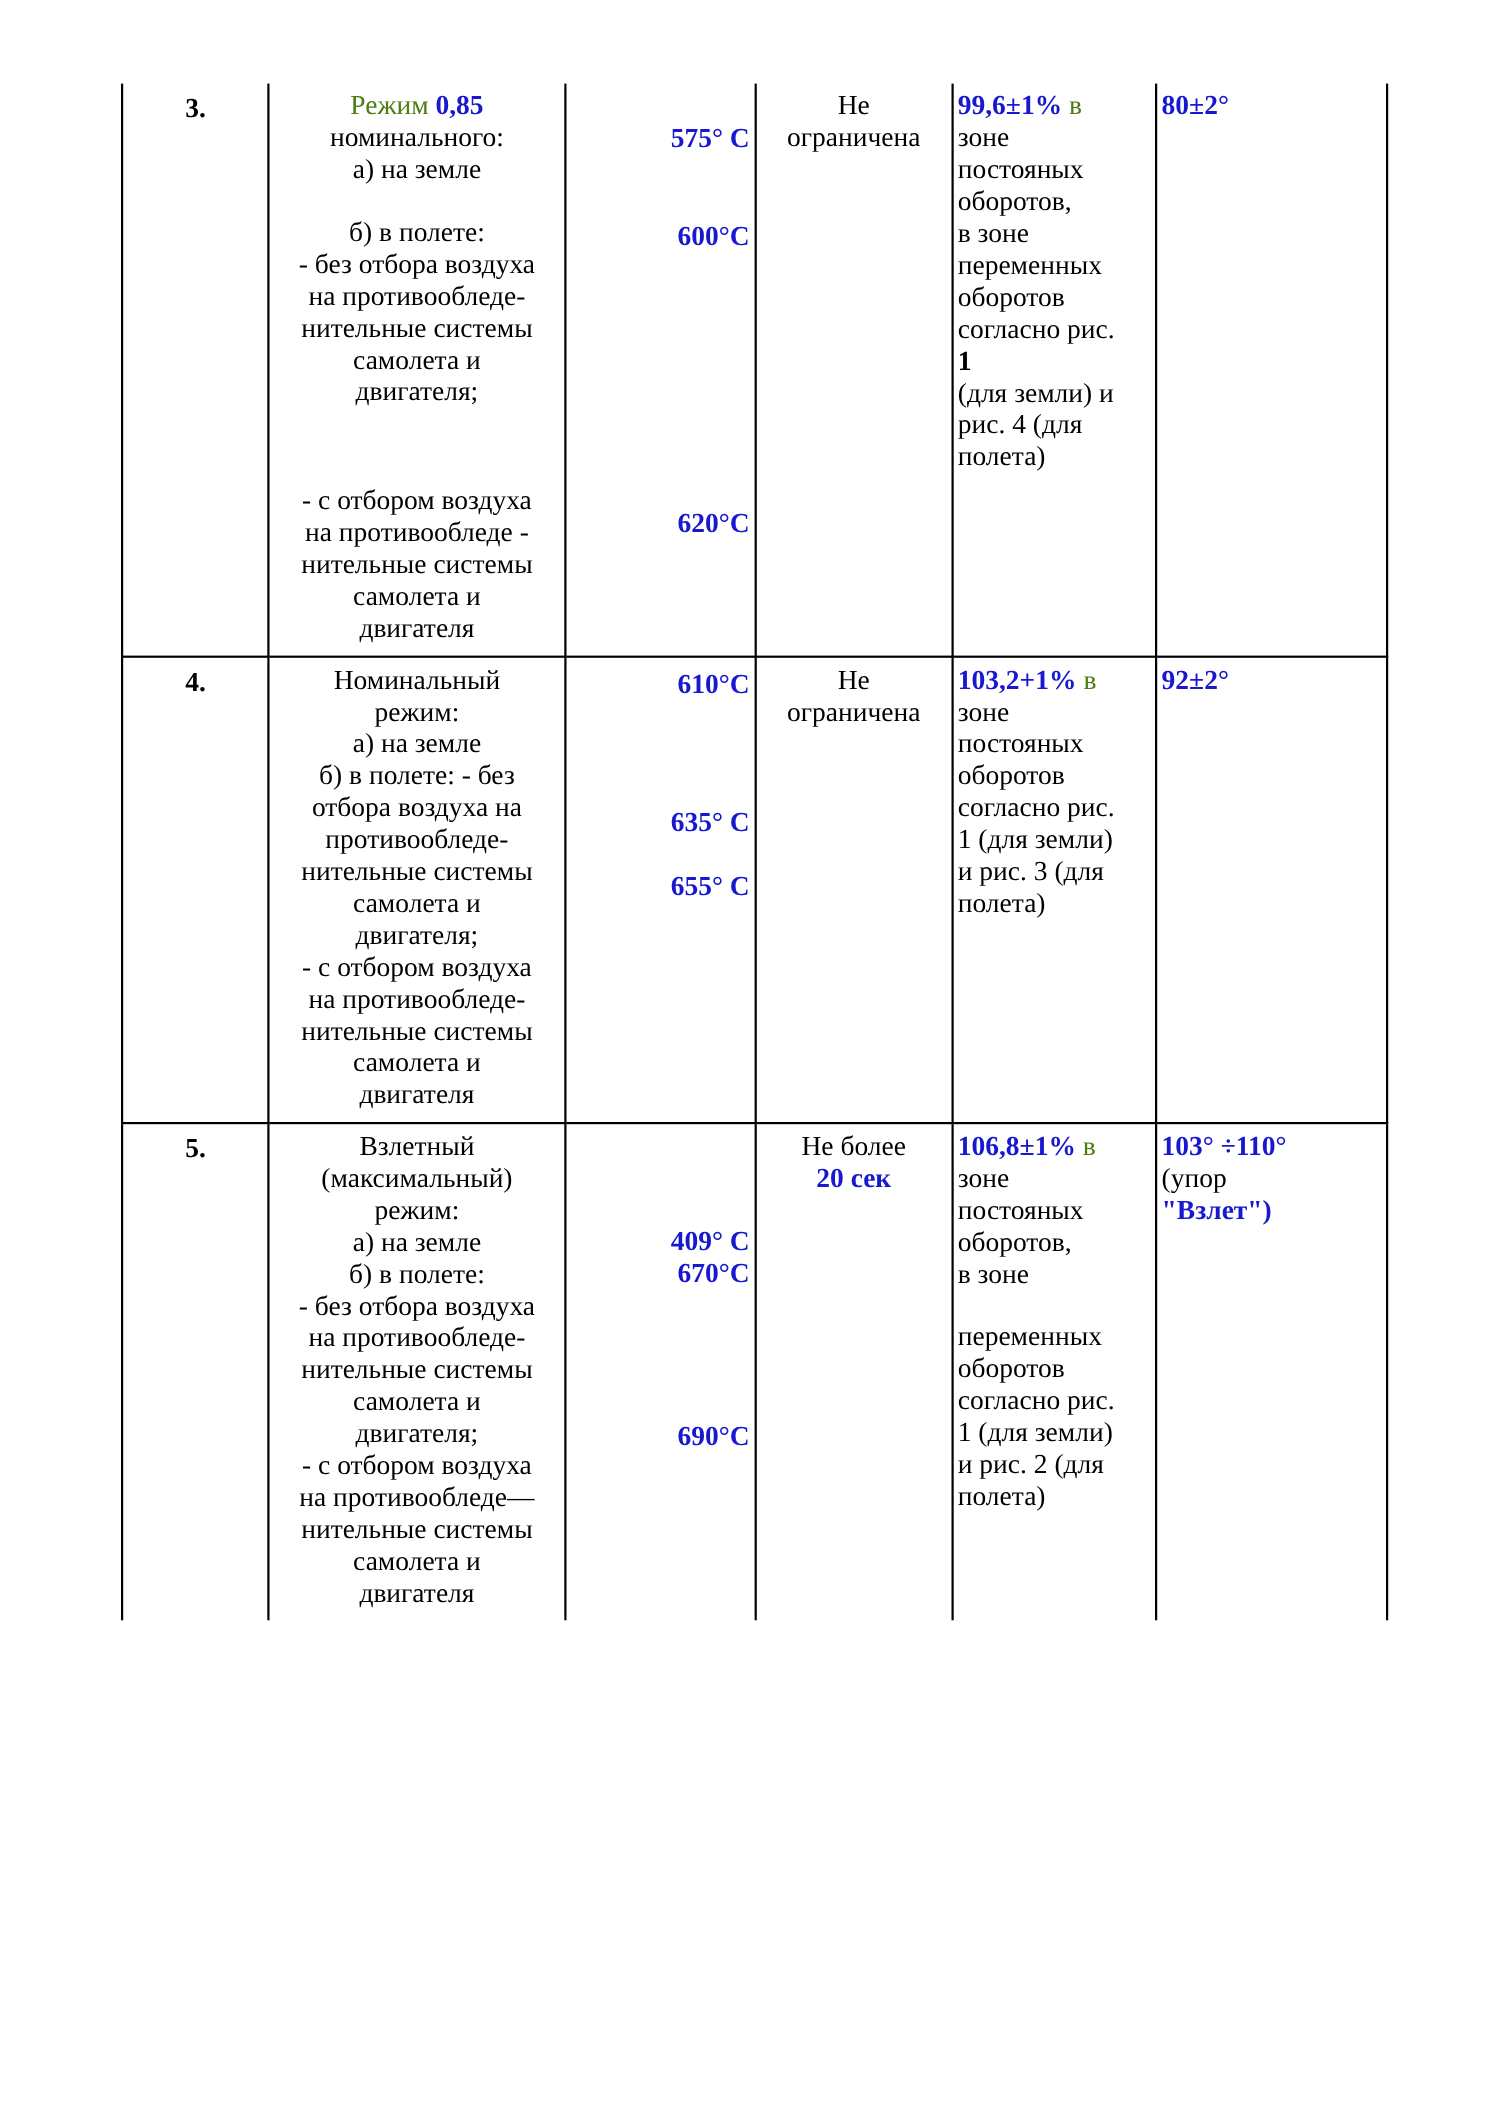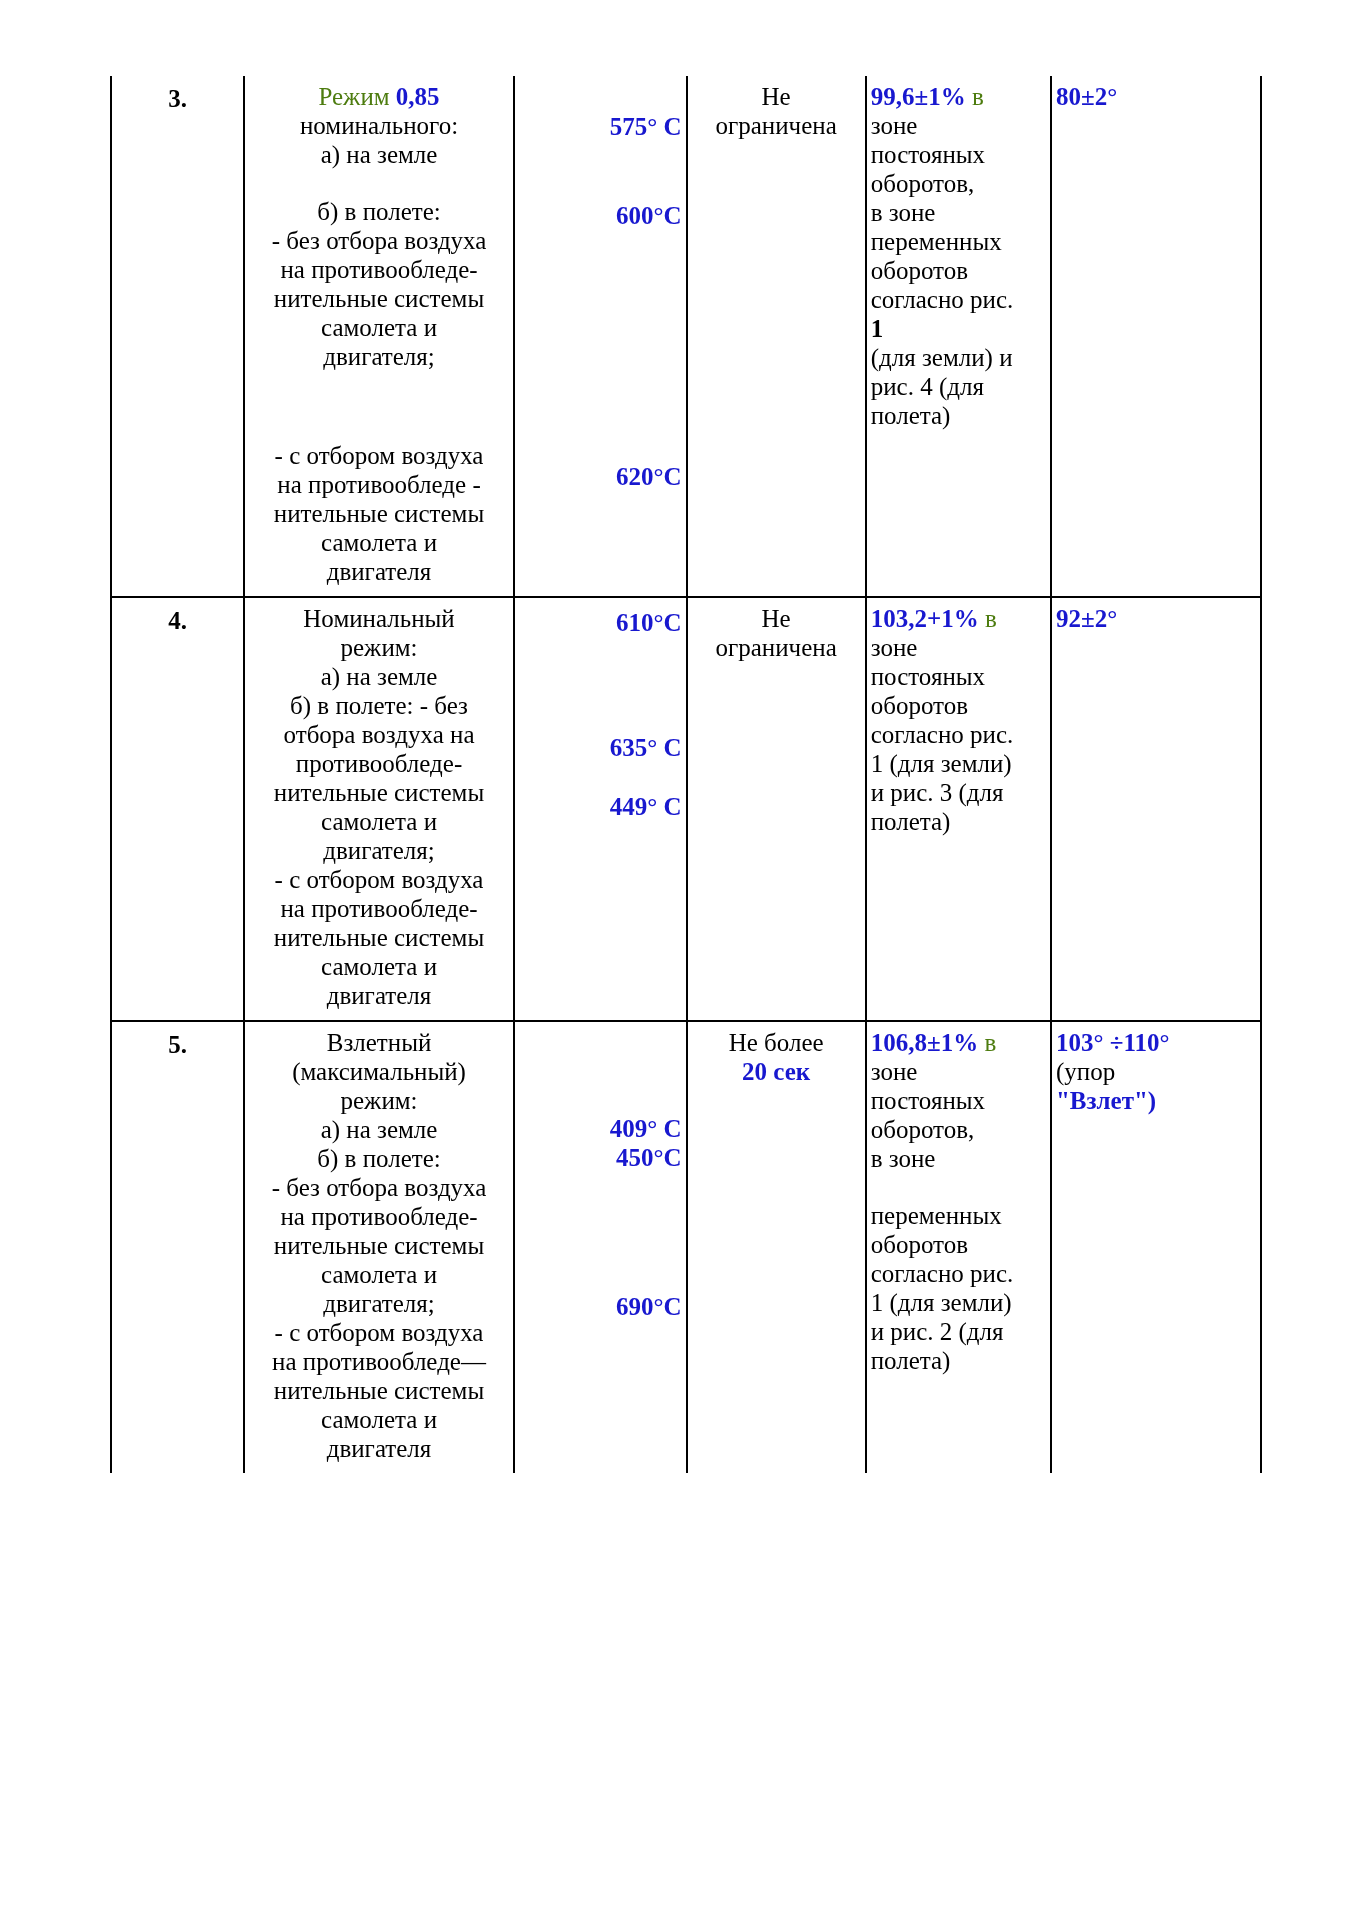--- a/index.html
+++ b/index.html
@@ -180,21 +180,21 @@
             <span class="ln">нительные системы</span>
             <span class="ln">самолета и</span>
             <span class="ln">двигателя</span>
           </div>
         </td>
 
         <td class="c-temp">
           <div class="cellpad tempstack">
             <span class="val off-20">610°С</span>
             <span class="val off-96">635° С</span>
-            <span class="val off-30">449° С</span>
+            <span class="val off-30">655° С</span>
           </div>
         </td>
 
         <td class="c-dur">
           <div class="cellpad">
             <span class="ln">Не</span>
             <span class="ln">ограничена</span>
           </div>
         </td>
 
@@ -239,21 +239,21 @@
             <span class="ln">на противообледе—</span>
             <span class="ln">нительные системы</span>
             <span class="ln">самолета и</span>
             <span class="ln">двигателя</span>
           </div>
         </td>
 
         <td class="c-temp">
           <div class="cellpad tempstack">
             <span class="val off-86">409° С</span>
-            <span class="val">450°С</span>
+            <span class="val">670°С</span>
             <span class="val off-120">690°С</span>
           </div>
         </td>
 
         <td class="c-dur">
           <div class="cellpad">
             <span class="ln">Не более</span>
             <span class="ln blue">20 сек</span>
           </div>
         </td>

